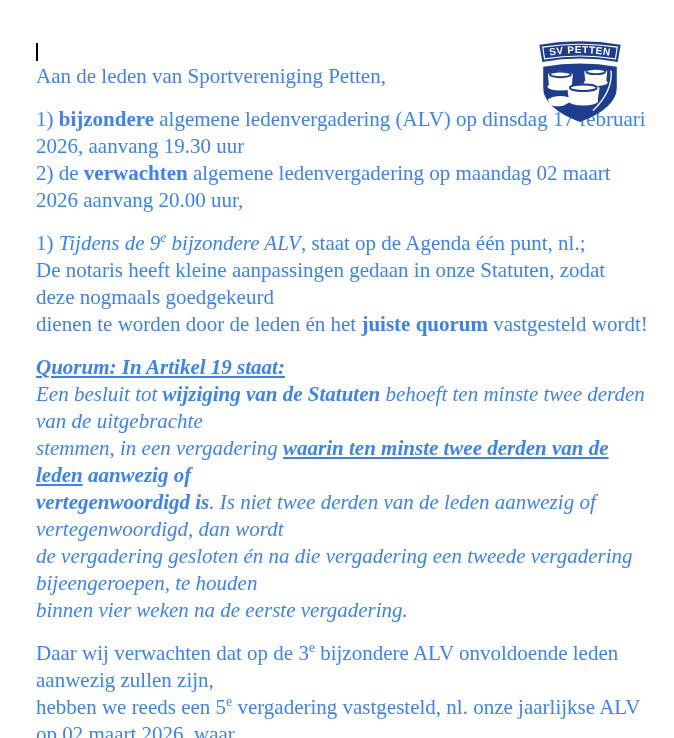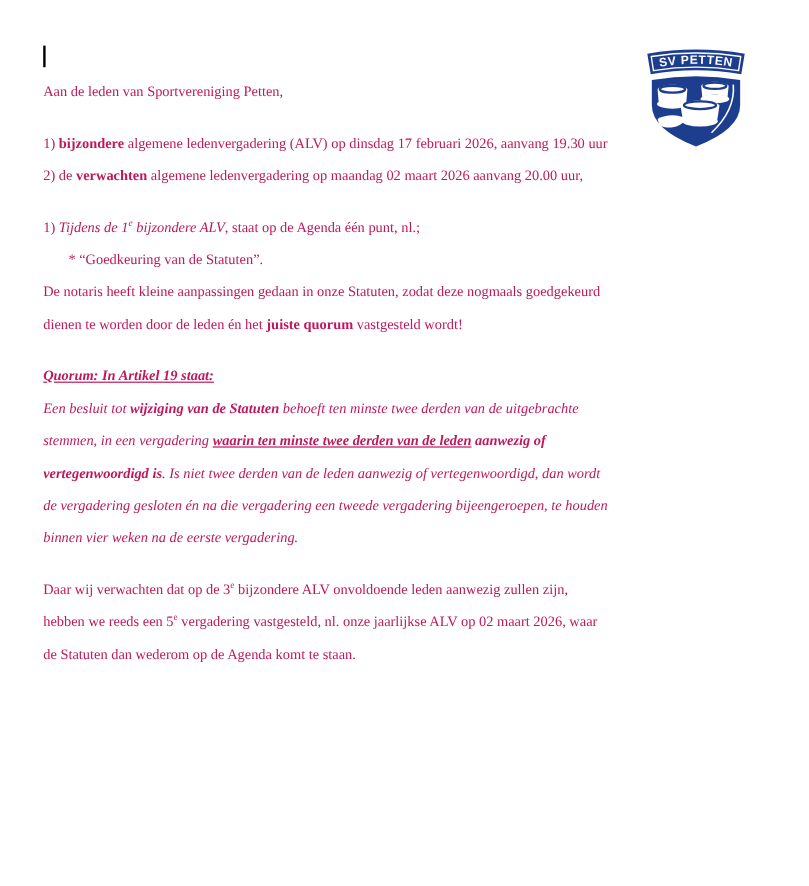--- a/index.html
+++ b/index.html
@@ -20,23 +20,23 @@
     background: #ffffff;
   }
   .doc-content {
     position: absolute;
     left: 36px;
     top: 36px;
     width: 612px;
   }
   .doc-content p {
     margin: 0;
-    font-size: 12px;
+    font-size: 21px;
     line-height: 27px;
-    color: #be185d;
+    color: #3b82f6;
     white-space: normal;
   }
   .doc-content p.blank {
     height: 16px;
     line-height: 16px;
   }
   .doc-content p.indent {
     padding-left: 21px;
   }
   .b  { font-weight: bold; }
@@ -65,22 +65,21 @@
 
 <div class="page">
 
   <div class="doc-content">
       <p><span class="caret"></span></p>
       <p><span>Aan de leden van Sportvereniging Petten,</span></p>
       <p class="blank"></p>
       <p><span>1) </span><span class="b">bijzondere</span><span> algemene ledenvergadering (ALV) op dinsdag 17 februari 2026, aanvang 19.30 uur</span></p>
       <p><span>2) de </span><span class="b">verwachten</span><span> algemene ledenvergadering op maandag 02 maart 2026 aanvang 20.00 uur,</span></p>
       <p class="blank"></p>
-      <p><span>1) </span><span class="i">Tijdens de 1</span><span class="i sup">e</span><span class="i"> bijzondere ALV</span><span>, staat op de Agenda één punt, nl.;</span></p>
-      <p class="indent"><span>* “Goedkeuring van de Statuten”.</span></p>
+      <p><span>1) </span><span class="i">Tijdens de 9</span><span class="i sup">e</span><span class="i"> bijzondere ALV</span><span>, staat op de Agenda één punt, nl.;</span></p>
       <p><span>De notaris heeft kleine aanpassingen gedaan in onze Statuten, zodat deze nogmaals goedgekeurd</span><br><span>dienen te worden door de leden én het </span><span class="b">juiste quorum</span><span> vastgesteld wordt!</span></p>
       <p class="blank"></p>
       <p><span class="b i u">Quorum: In Artikel 19 staat:</span></p>
       <p><span class="i">Een besluit tot </span><span class="b i">wijziging van de Statuten</span><span class="i"> behoeft ten minste twee derden van de uitgebrachte</span><br><span class="i">stemmen, in een vergadering </span><span class="b i u">waarin ten minste twee derden van de leden</span><span class="b i"> aanwezig of</span><br><span class="b i">vertegenwoordigd is</span><span class="i">. Is niet twee derden van de leden aanwezig of vertegenwoordigd, dan wordt</span><br><span class="i">de vergadering gesloten én na die vergadering een tweede vergadering bijeengeroepen, te houden</span><br><span class="i">binnen vier weken na de eerste vergadering.</span></p>
       <p class="blank"></p>
       <p><span>Daar wij verwachten dat op de 3</span><span class="sup">e</span><span> bijzondere ALV onvoldoende leden aanwezig zullen zijn,</span><br><span>hebben we reeds een 5</span><span class="sup">e</span><span> vergadering vastgesteld, nl. onze jaarlijkse ALV op 02 maart 2026, waar</span><br><span>de Statuten dan wederom op de Agenda komt te staan.</span></p>
     </div>
 
   <div class="logo">
     <svg viewBox="0 0 95 90">

